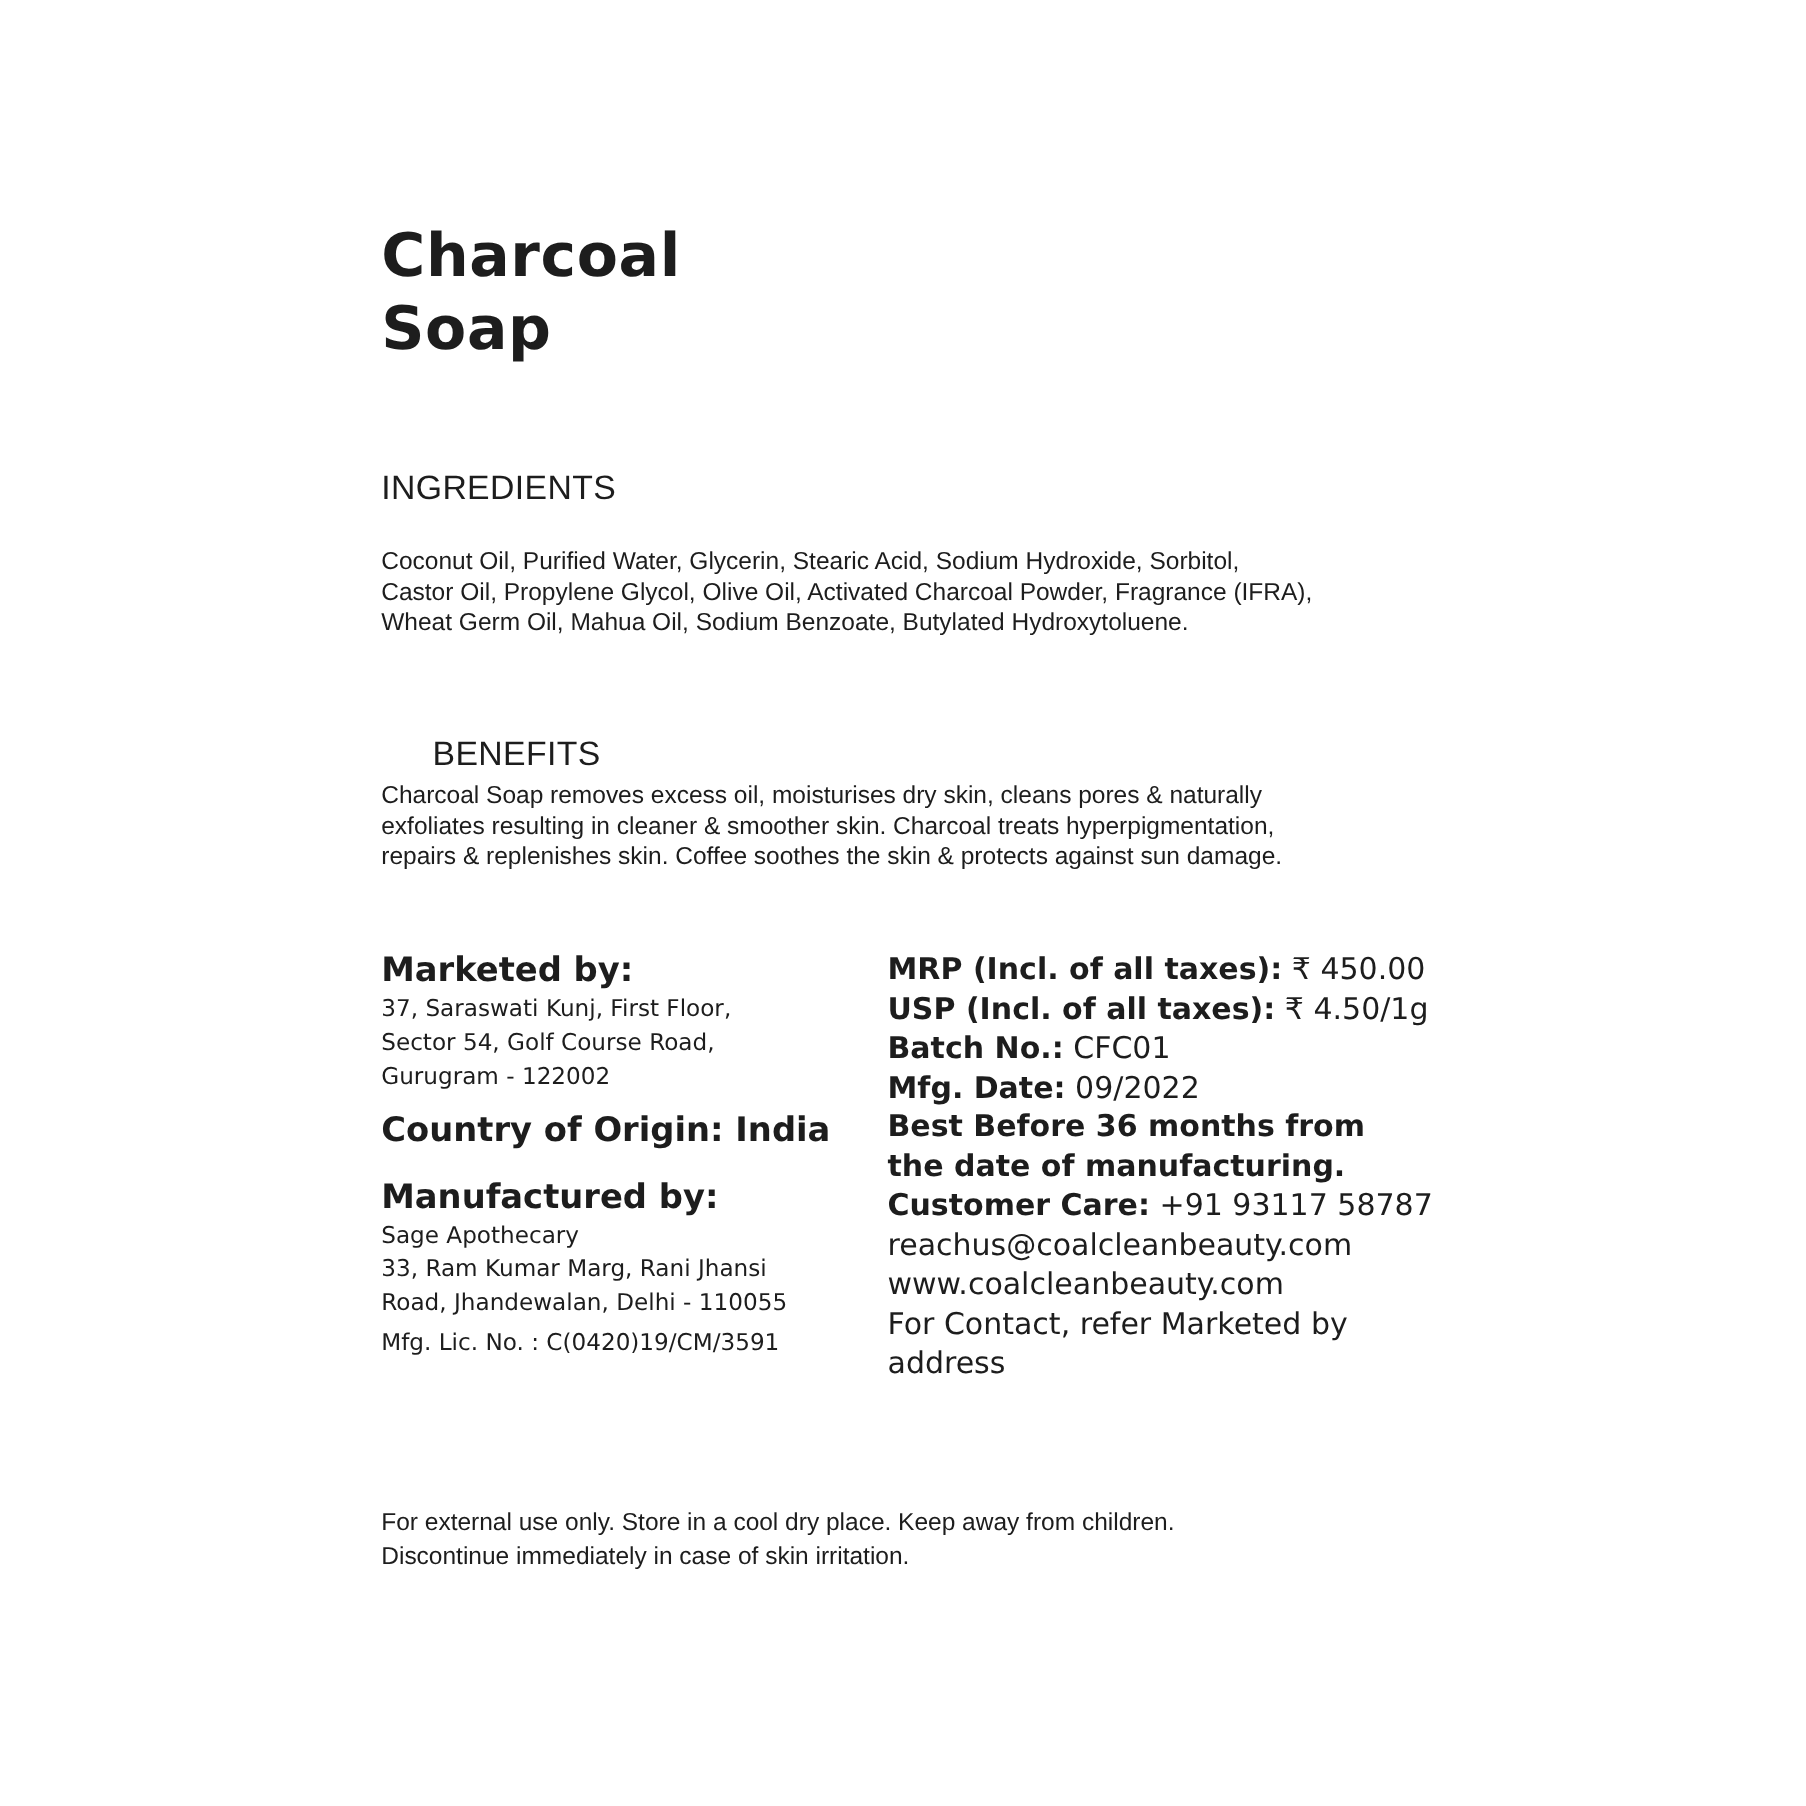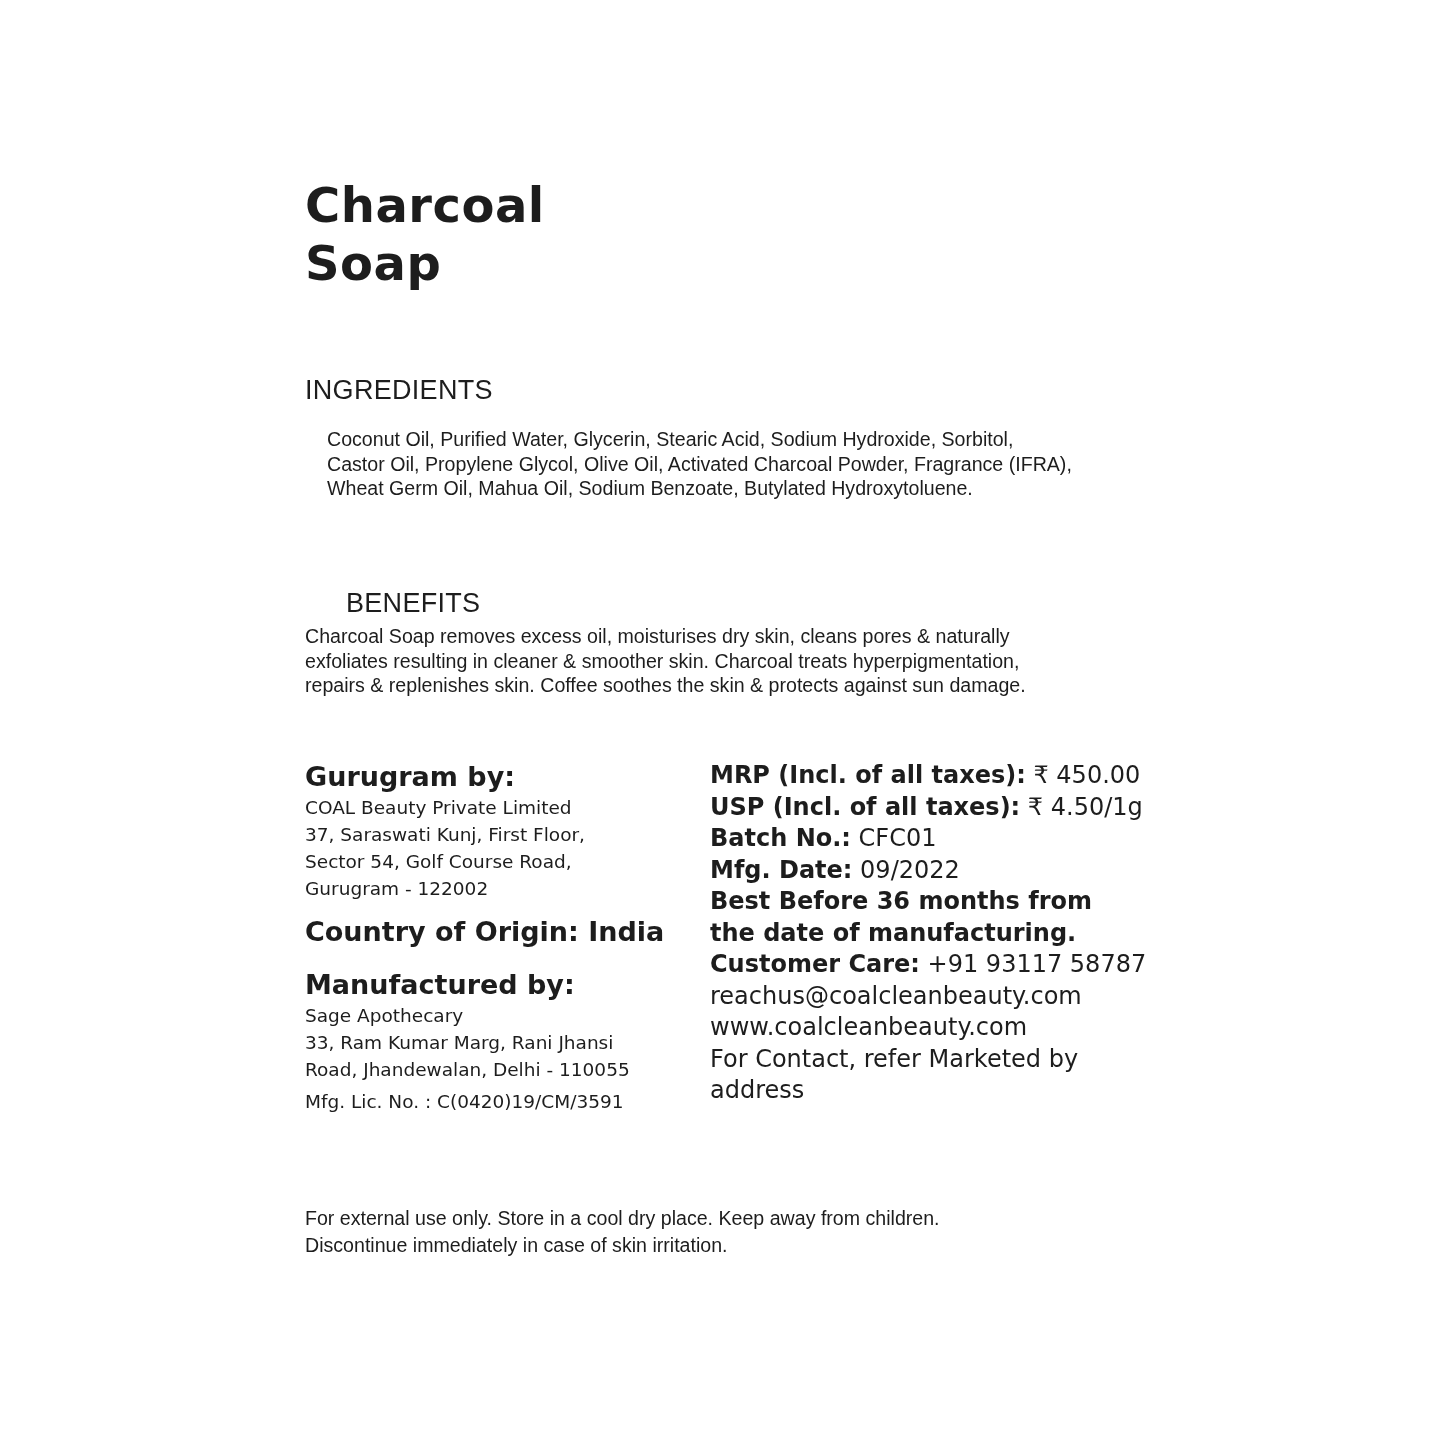--- a/index.html
+++ b/index.html
@@ -102,37 +102,36 @@
   </style>
 </head>
 <body>
 
 <div class="abs title">
   <div>Charcoal</div>
   <div>Soap</div>
 </div>
 
 <div class="abs section-heading" style="top:374px;">INGREDIENTS</div>
-<div class="abs para" style="top:427px;margin-left:22px;">
+<div class="abs para" style="top:437px;">
   <div>Coconut Oil, Purified Water, Glycerin, Stearic Acid, Sodium Hydroxide, Sorbitol,</div>
   <div>Castor Oil, Propylene Glycol, Olive Oil, Activated Charcoal Powder, Fragrance (IFRA),</div>
   <div>Wheat Germ Oil, Mahua Oil, Sodium Benzoate, Butylated Hydroxytoluene.</div>
 </div>
 
 <div class="abs section-heading" style="top:587px;margin-left:41px;">BENEFITS</div>
 <div class="abs para" style="top:624px;">
   <div>Charcoal Soap removes excess oil, moisturises dry skin, cleans pores &amp; naturally</div>
   <div>exfoliates resulting in cleaner &amp; smoother skin. Charcoal treats hyperpigmentation,</div>
   <div>repairs &amp; replenishes skin. Coffee soothes the skin &amp; protects against sun damage.</div>
 </div>
 
 <div class="abs col-left">
-  <div class="col-heading">Gurugram by:</div>
+  <div class="col-heading">Marketed by:</div>
   <div>
-    <div class="addr-line">COAL Beauty Private Limited</div>
     <div class="addr-line">37, Saraswati Kunj, First Floor,</div>
     <div class="addr-line">Sector 54, Golf Course Road,</div>
     <div class="addr-line">Gurugram - 122002</div>
   </div>
 
   <div class="origin" style="margin-top:13px;">Country of Origin: India</div>
 
   <div class="col-heading" style="margin-top:19px;">Manufactured by:</div>
   <div>
     <div class="addr-line">Sage Apothecary</div>

